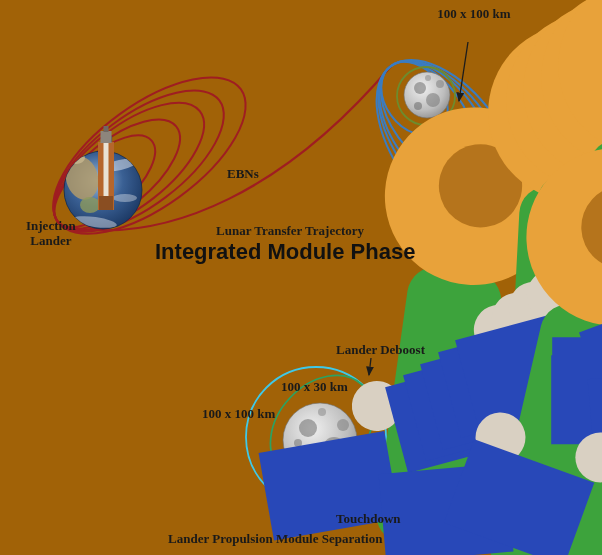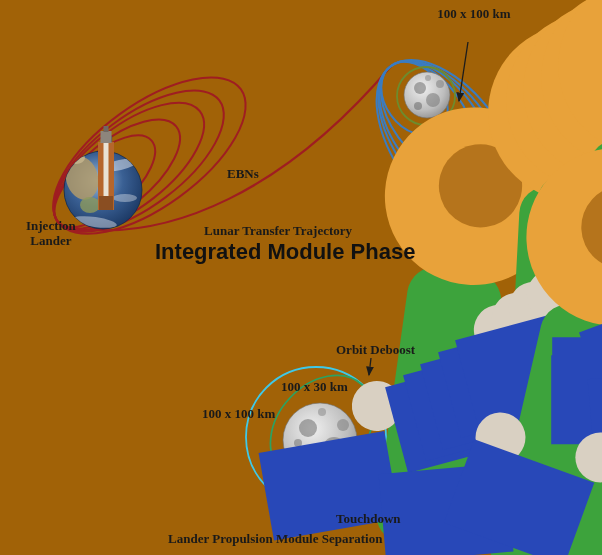--- a/index.html
+++ b/index.html
@@ -161,25 +161,25 @@
   </div>
 
 
   <div class="lbl" style="left:227px;top:155px;margin-top:11px;">EBNs</div>
 
   <div class="lbl" style="left:26px;top:218px;text-align:center;">
     <div>Injection</div>
     <div>Lander</div>
   </div>
 
-  <div class="lbl" style="left:204px;top:223px;">Lunar Transfer Trajectory</div>
+  <div class="lbl" style="left:216px;top:223px;">Lunar Transfer Trajectory</div>
 
   <div class="lbl phase" style="left:155px;top:242px;">Integrated Module Phase</div>
 
-  <div class="lbl" style="left:336px;top:342px;">Orbit Deboost</div>
+  <div class="lbl" style="left:336px;top:342px;">Lander Deboost</div>
 
   <div class="lbl" style="left:281px;top:379px;">100 x 30 km</div>
 
   <div class="lbl" style="left:202px;top:406px;">100 x 100 km</div>
 
   <div class="lbl" style="left:336px;top:511px;">Touchdown</div>
 
   <div class="lbl" style="left:168px;top:531px;">Lander Propulsion Module Separation</div>
 </div>
 

